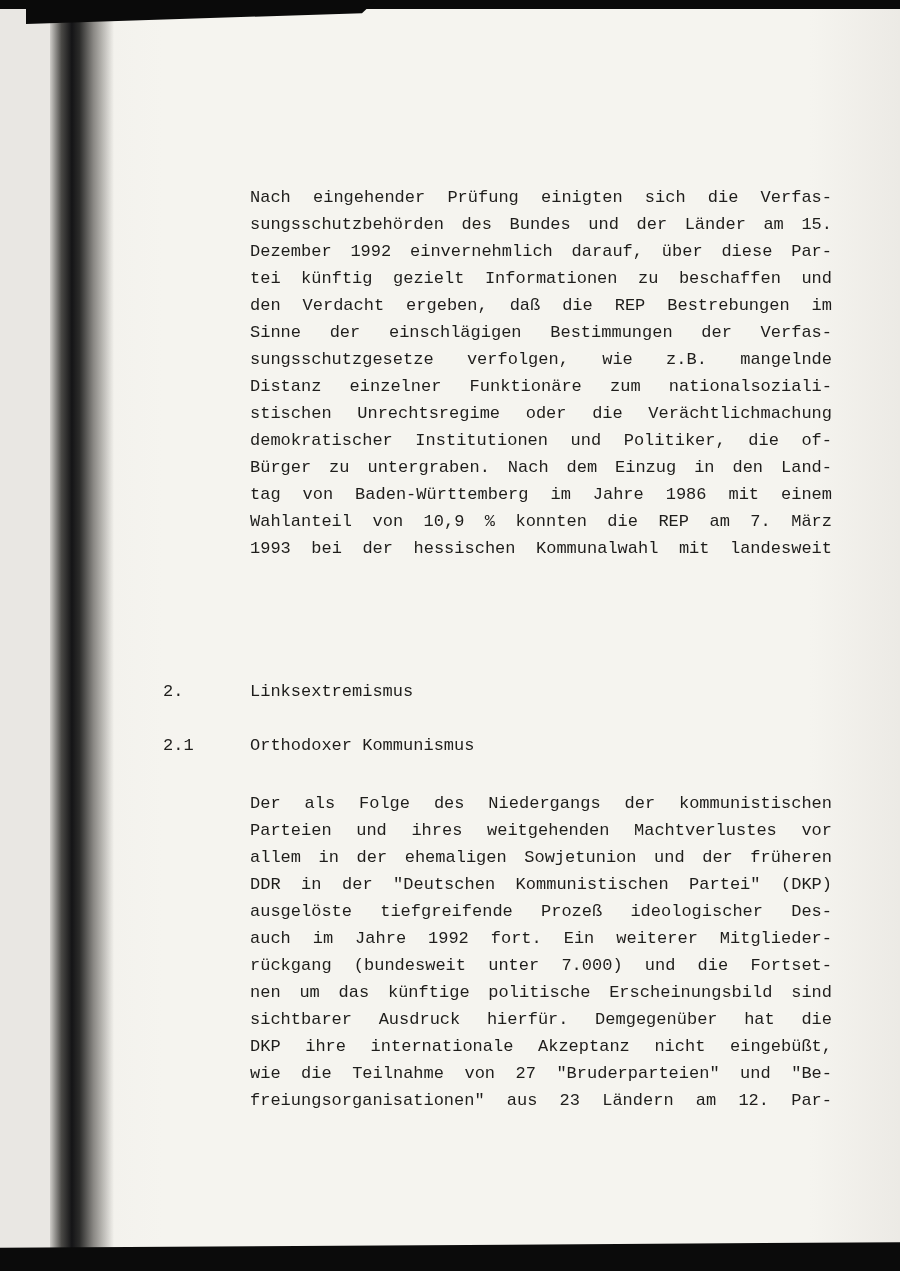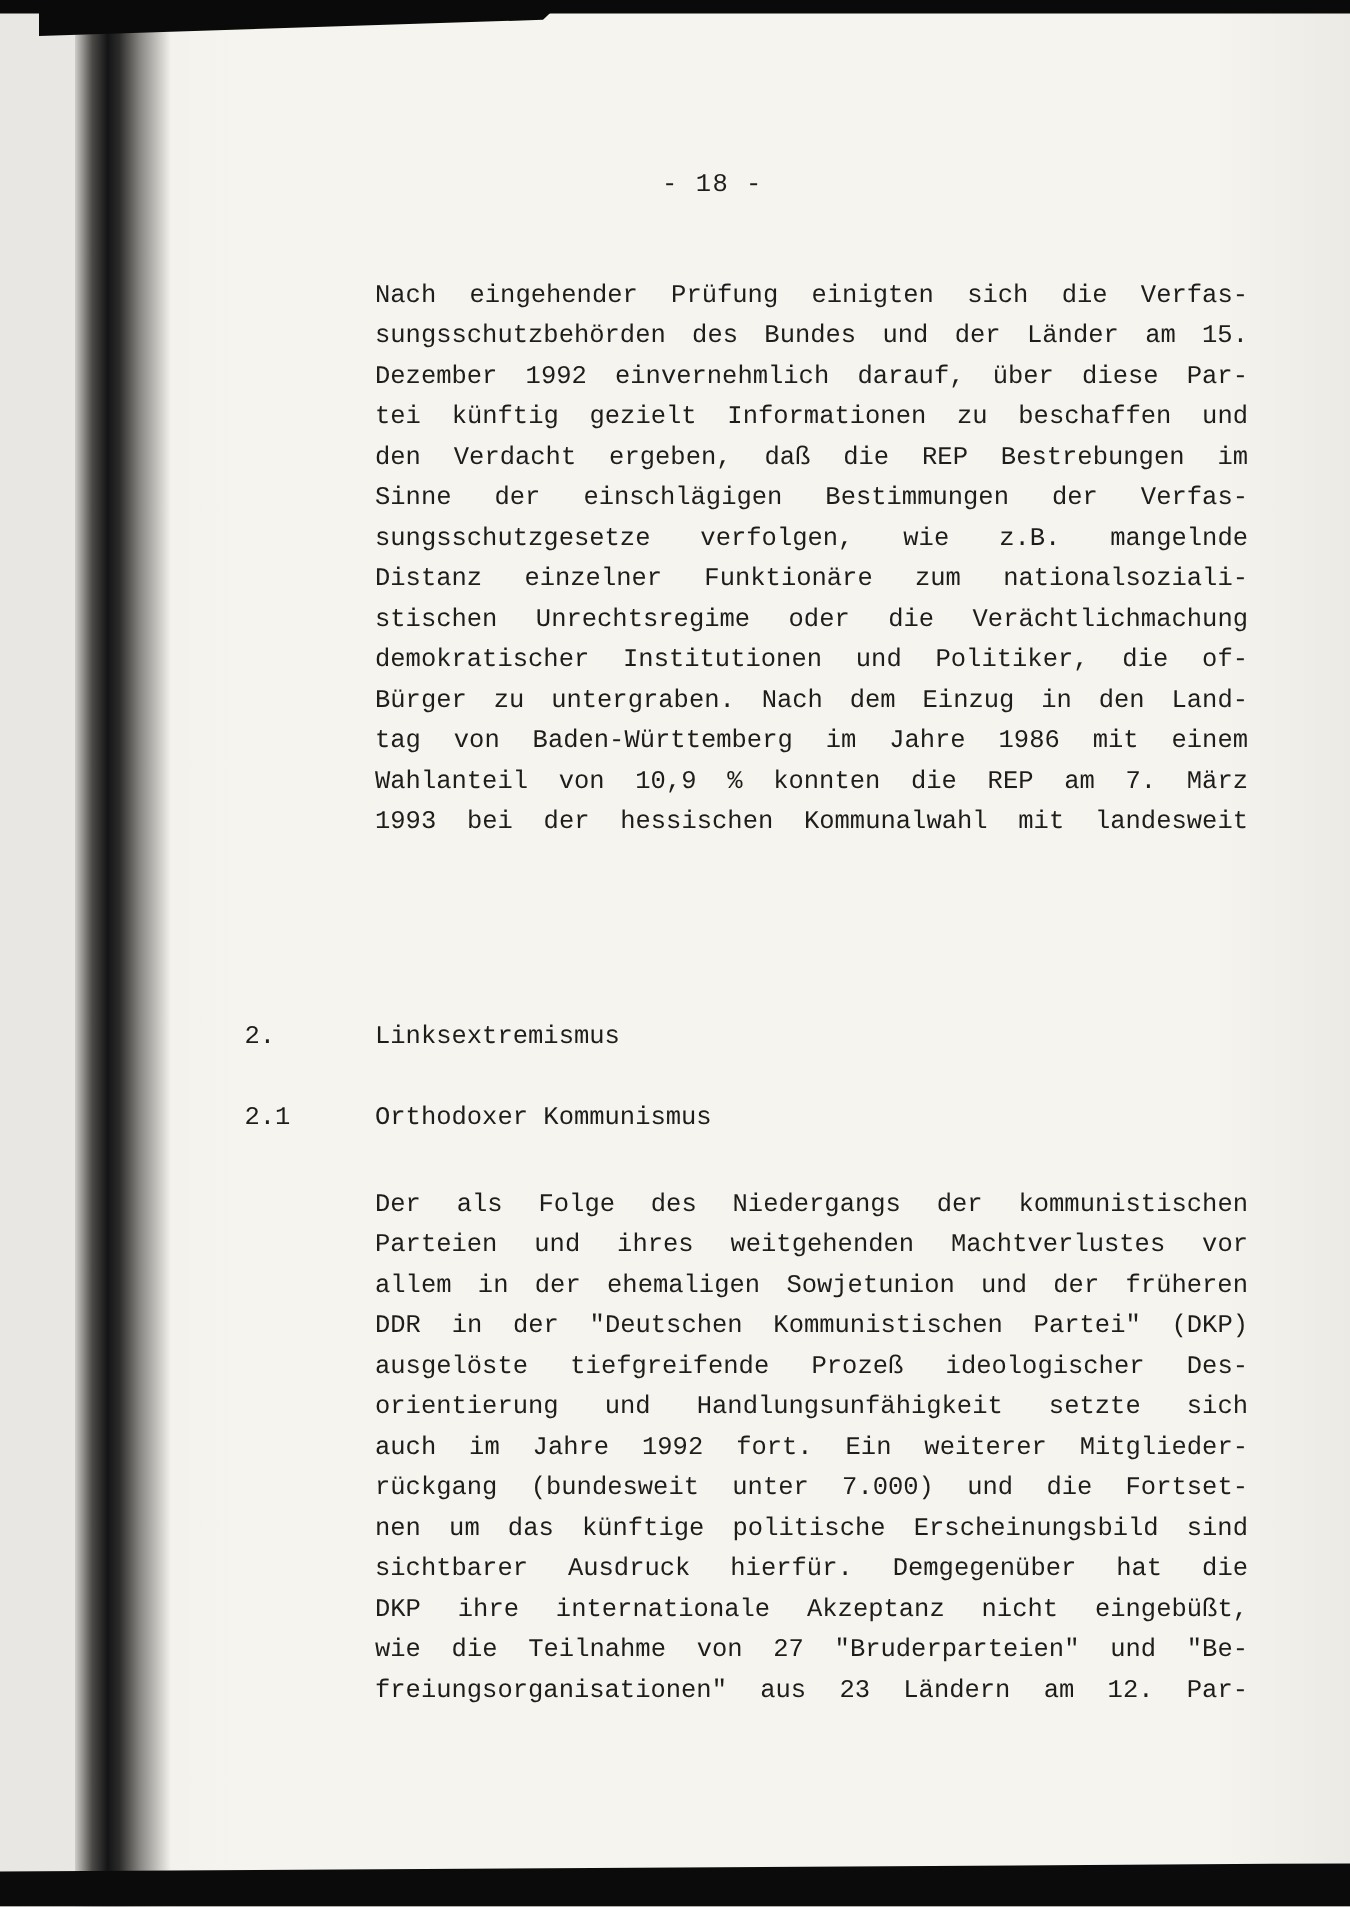--- a/index.html
+++ b/index.html
@@ -101,21 +101,20 @@
 <body>
 
 <div class="page">
 
   <div class="left-margin"></div>
   <div class="binding"></div>
   <div class="top-bar"></div>
   <div class="top-wedge"></div>
   <div class="bottom-bar"></div>
 
-  <div class="page-number">- 18 -</div>
 
   <div class="para para1">
       <div class="tline">Nach eingehender Prüfung einigten sich die Verfas-</div>
       <div class="tline">sungsschutzbehörden des Bundes und der Länder am 15.</div>
       <div class="tline">Dezember 1992 einvernehmlich darauf, über diese Par-</div>
       <div class="tline">tei künftig gezielt Informationen zu beschaffen und</div>
       <div class="tline">den Verdacht ergeben, daß die REP Bestrebungen im</div>
       <div class="tline">Sinne der einschlägigen Bestimmungen der Verfas-</div>
       <div class="tline">sungsschutzgesetze verfolgen, wie z.B. mangelnde</div>
       <div class="tline">Distanz einzelner Funktionäre zum nationalsoziali-</div>
@@ -136,21 +135,20 @@
     <span class="sec-num">2.1</span>
     <span class="sec-title">Orthodoxer Kommunismus</span>
   </div>
 
   <div class="para para2">
       <div class="tline">Der als Folge des Niedergangs der kommunistischen</div>
       <div class="tline">Parteien und ihres weitgehenden Machtverlustes vor</div>
       <div class="tline">allem in der ehemaligen Sowjetunion und der früheren</div>
       <div class="tline">DDR in der "Deutschen Kommunistischen Partei" (DKP)</div>
       <div class="tline">ausgelöste tiefgreifende Prozeß ideologischer Des-</div>
-      <div class="tline">orientierung und Handlungsunfähigkeit setzte sich</div>
       <div class="tline">auch im Jahre 1992 fort. Ein weiterer Mitglieder-</div>
       <div class="tline">rückgang (bundesweit unter 7.000) und die Fortset-</div>
       <div class="tline">nen um das künftige politische Erscheinungsbild sind</div>
       <div class="tline">sichtbarer Ausdruck hierfür. Demgegenüber hat die</div>
       <div class="tline">DKP ihre internationale Akzeptanz nicht eingebüßt,</div>
       <div class="tline">wie die Teilnahme von 27 "Bruderparteien" und "Be-</div>
       <div class="tline">freiungsorganisationen" aus 23 Ländern am 12. Par-</div>
     </div>
 
 </div>

